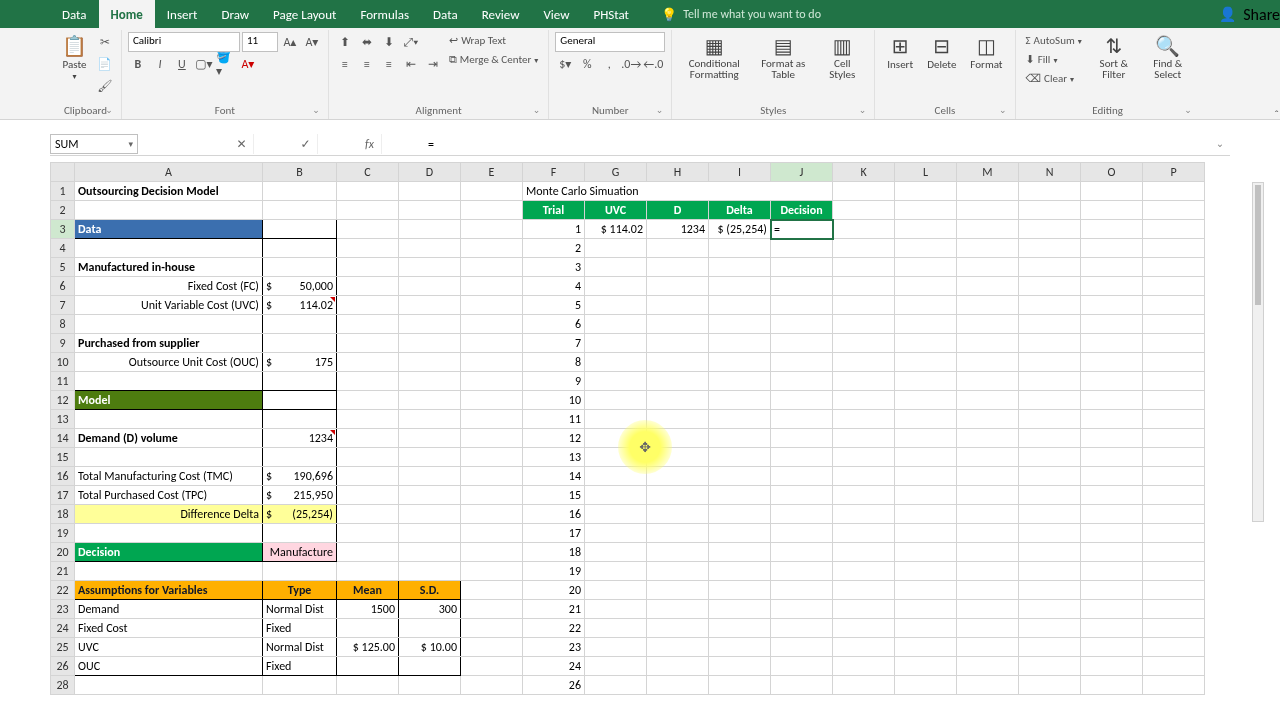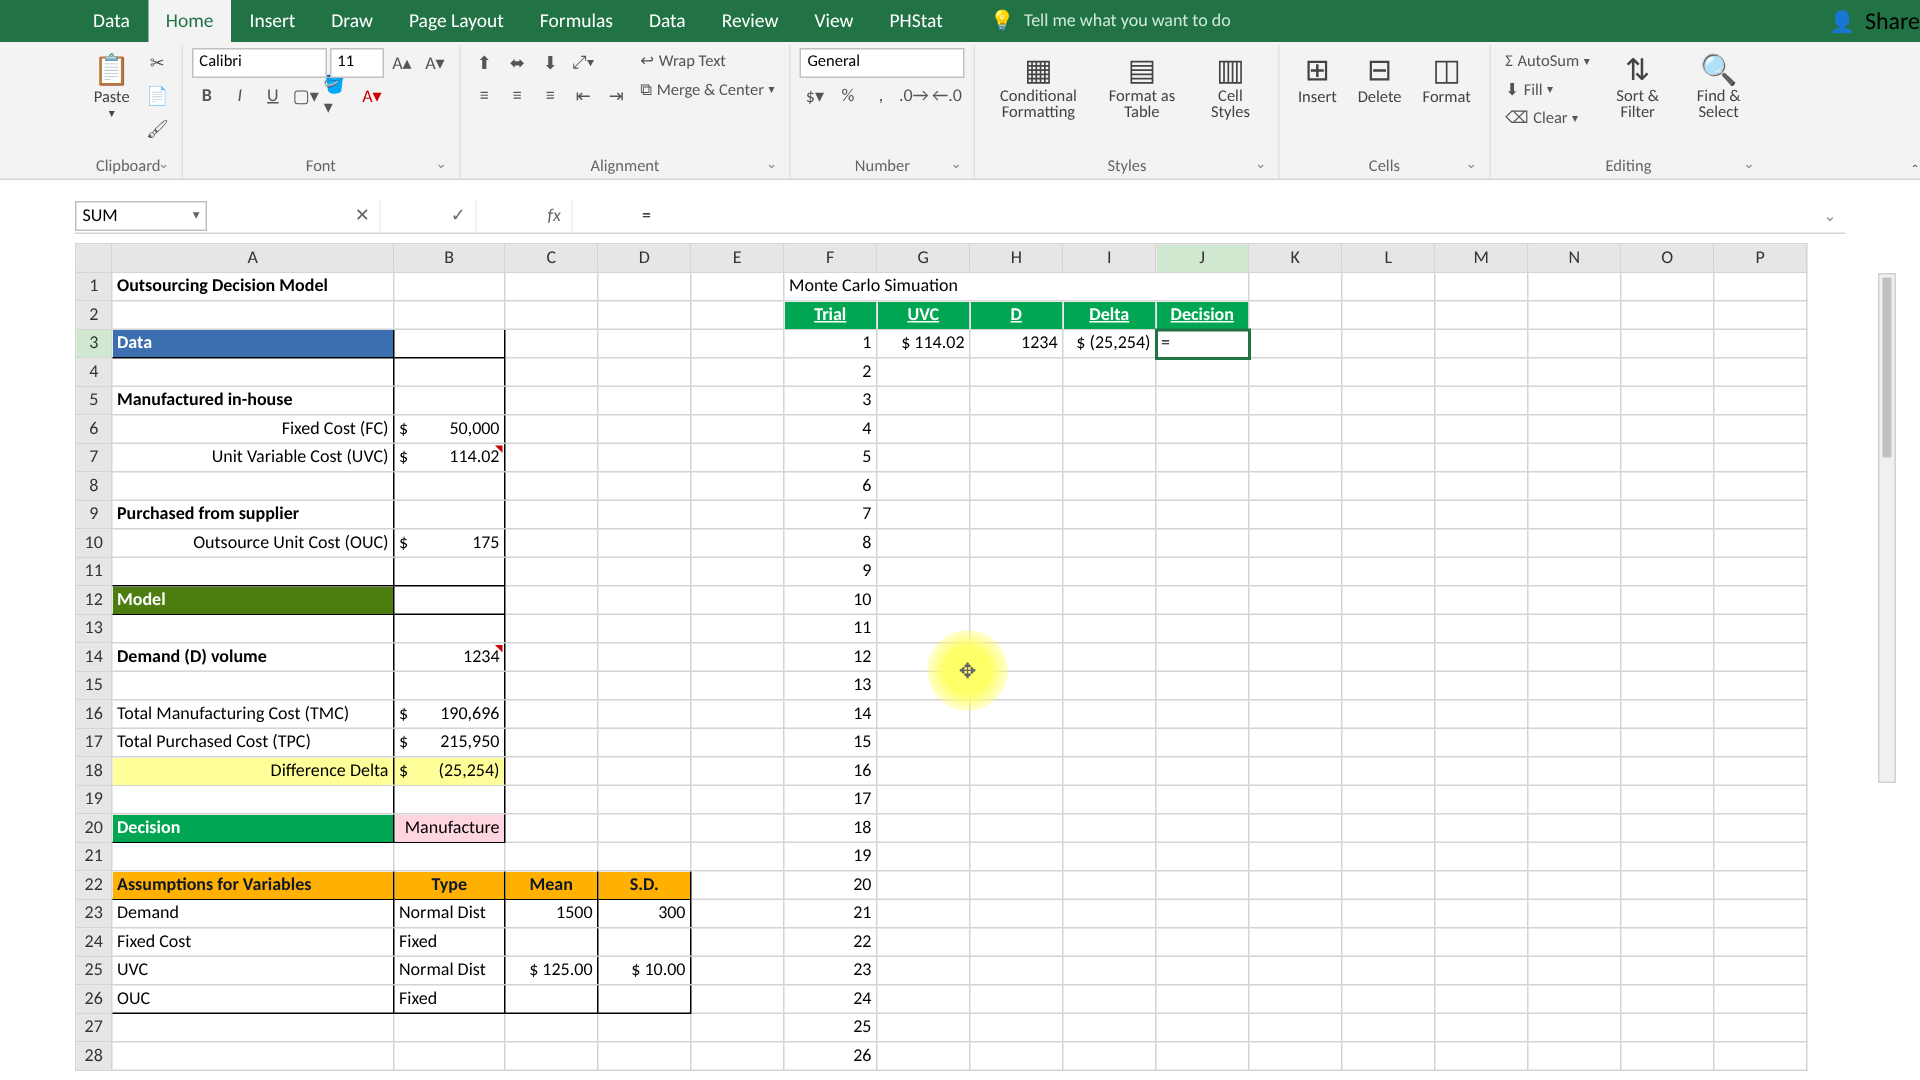--- a/index.html
+++ b/index.html
@@ -1,35 +1,35 @@
 <!DOCTYPE html>
 <html><head>
 <meta charset="utf-8">
 <style>
 * { box-sizing: border-box; margin: 0; padding: 0; font-family: 'Segoe UI', Calibri, sans-serif; }
 body { background: #fff; overflow: hidden; width: 1280px; height: 720px; position: relative; }
 .titlebar-right { margin-left: auto; display: flex; align-items: center; gap: 6px; }
 .tab-row { display: flex; align-items: center; background: #217346; height: 28px; padding-left: 50px; }
 .tab-row .tab { padding: 0 12px; color: #fff; font-size: 13px; height: 28px; display: flex; align-items: center; cursor: pointer; }
-.tab-row .tab.active { background: #f3f3f3; color: #217346; font-weight: 400; }
+.tab-row .tab.active { background: #f3f3f3; color: #217346; font-weight: 700; }
 .tellme { display: flex; align-items: center; color: #d0e8d8; font-size: 12px; margin-left: 20px; gap: 6px; }
 .tellme .bulb { font-size: 13px; }
 
 
 .ribbon { height: 92px; background: #f3f3f3; border-bottom: 1px solid #d4d4d4; display: flex; padding: 2px 50px 0 50px; }
 .ribbon-group { display: flex; flex-direction: column; border-right: 1px solid #e0e0e0; padding: 2px 6px 0 6px; }
 .ribbon-group-body { flex: 1; display: flex; align-items: flex-start; gap: 2px; }
 .ribbon-group-label { text-align: center; font-size: 11px; color: #666; padding: 2px 0; position: relative; }
 .ribbon-group-label::after { content: '⌄'; position: absolute; right: 2px; font-size: 9px; color: #888; }
 .big-btn { display: flex; flex-direction: column; align-items: center; justify-content: center; padding: 2px 6px; font-size: 11px; color: #444; cursor: pointer; }
 .big-btn .ico { font-size: 20px; height: 24px; display: flex; align-items: center; }
 .small-btn { padding: 2px 4px; font-size: 11px; color: #555; cursor: pointer; display: flex; align-items: center; gap: 3px; }
 .col-stack { display: flex; flex-direction: column; gap: 2px; }
 .font-select, .size-select { border: 1px solid #c0c0c0; background: #fff; font-size: 11px; padding: 1px 18px 1px 4px; height: 20px; position: relative; }
-.font-select { width: 90px; } .size-select { width: 36px; }
+.font-select { width: 112px; } .size-select { width: 36px; }
 .btn-row { display: flex; gap: 2px; }
 .mini-btn { width: 20px; height: 20px; display: flex; align-items: center; justify-content: center; font-size: 12px; color: #555; cursor: pointer; }
 
 
 .formula-row { height: 24px; background: #fff; border-bottom: 1px solid #d4d4d4; display: flex; align-items: center; margin: 0 50px; }
 .name-box { width: 88px; border: 1px solid #c0c0c0; height: 20px; font-size: 12px; padding: 0 4px; display: flex; align-items: center; position: relative; }
 .name-box::after { content: '▾'; position: absolute; right: 4px; font-size: 9px; color: #666; }
 .fb-btn { width: 24px; height: 20px; display: flex; align-items: center; justify-content: center; color: #666; font-size: 12px; cursor: pointer; border-right: 1px solid #eee; }
 .formula-input { flex: 1; font-size: 12px; padding: 0 6px; }
 .collapse-icon { width: 20px; text-align: center; color: #888; font-size: 10px; }
@@ -52,21 +52,21 @@
 .right { text-align: right; }
 .center { text-align: center; }
 .hdr-blue { background: #3b6faf; color: #fff; }
 .hdr-green { background: #00a651; color: #fff; }
 .hdr-yellow { background: #ffb000; color: #0f172a; margin-left: 24px; }
 .hdr-lgreen { background: #4d7c0f; color: #fff; }
 .cell-yellow { background: #ffff99; }
 .cell-pink { background: #ffd6e0; }
 .border-box { border: 1px solid #000 !important; }
 .border-box-lr { border-left: 1px solid #000 !important; border-right: 1px solid #000 !important; }
-.mc-hdr { background: #00a651; color: #fff; text-align: center; font-weight: 600; text-decoration: underline; }
+.mc-hdr { background: #00a651; color: #fff; text-align: center; font-weight: 600; }
 .curr { display: flex; justify-content: space-between; }
 .highlight-cursor { position: absolute; width: 54px; height: 54px; background: radial-gradient(circle, #ffff66 0%, #ffff66 40%, rgba(255,255,100,0.3) 70%, transparent 100%); border-radius: 50%; pointer-events: none; display: flex; align-items: center; justify-content: center; font-size: 14px; color: #666; }
 .active-cell { outline: 2px solid #217346; outline-offset: -1px; }
 .red-tri::after { content: ''; position: absolute; top: 1px; right: 1px; width: 0; height: 0; border-left: 5px solid transparent; border-top: 5px solid #c00; }
 td { position: relative; }
 .vscroll { position: absolute; right: -14px; top: 20px; width: 12px; height: 340px; background: #f0f0f0; border: 1px solid #d0d0d0; }
 .vscroll .thumb { background: #c0c0c0; height: 120px; margin: 2px; }
 .ribbon-collapse { position: absolute; right: 1px; top: 108px; font-size: 12px; color: #666; cursor: pointer; }
 </style>
 </head>
@@ -814,39 +814,20 @@
           <td class=""></td>
           <td class=""></td>
           <td class=""></td>
           <td class=""></td>
           <td class=""></td>
           <td class=""></td>
           <td class=""></td>
           <td class=""></td>
         </tr>
         <tr>
-          <th class="rowhdr ">27</th>
-          <td class=""></td>
-          <td class=""></td>
-          <td class=""></td>
-          <td class=""></td>
-          <td class=""></td>
-          <td class="right">25</td>
-          <td class=""></td>
-          <td class=""></td>
-          <td class=""></td>
-          <td class=""></td>
-          <td class=""></td>
-          <td class=""></td>
-          <td class=""></td>
-          <td class=""></td>
-          <td class=""></td>
-          <td class=""></td>
-        </tr>
-        <tr>
           <th class="rowhdr ">28</th>
           <td class=""></td>
           <td class=""></td>
           <td class=""></td>
           <td class=""></td>
           <td class=""></td>
           <td class="right">26</td>
           <td class=""></td>
           <td class=""></td>
           <td class=""></td>

